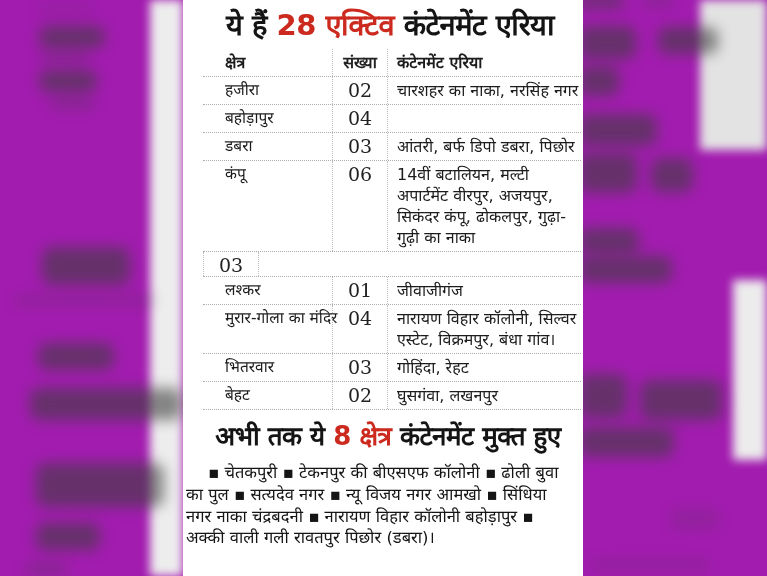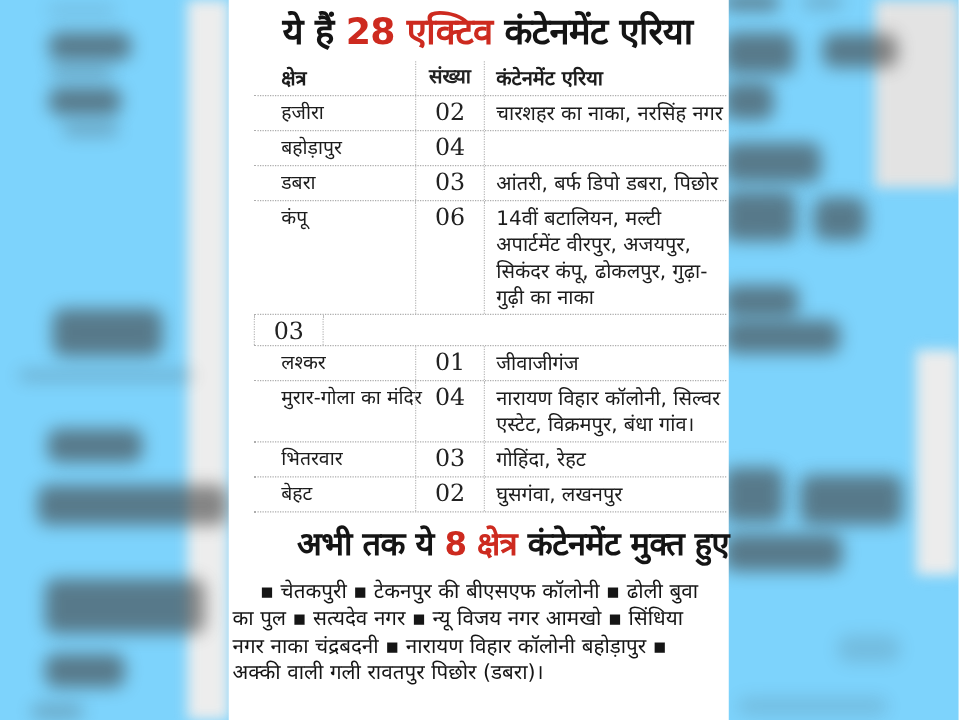--- a/index.html
+++ b/index.html
@@ -1,18 +1,18 @@
 <!DOCTYPE html>
 <html style="--accent: #cd2a1f;"><head>
 <meta charset="utf-8">
 <style>
   html,body{margin:0;padding:0;background:#ffffff;}
   .stage{
     position:relative;width:767px;height:576px;overflow:hidden;
-    background:#7dd3fc;
+    background:#a21caf;
     font-family:"DejaVu Sans","Liberation Sans",sans-serif;
   }
   
   .blob{position:absolute;background:#3f3f3f;border-radius:9px;filter:blur(7px);opacity:.60;}
   .blob.light{opacity:.30;}
   .blob.faint{opacity:.15;}
   .strip{position:absolute;filter:blur(5px);}
   
   .panel{
     position:absolute;left:183px;top:0;width:400px;height:576px;
@@ -35,25 +35,25 @@
     font-family:"DejaVu Serif","Liberation Serif",serif;
     font-size:19px;color:#222;padding-top:3px;line-height:21px;
     border-left:1px dotted #bdbdbd;border-right:1px dotted #bdbdbd;
   }
   .c-areas{
     flex:1;font-size:16px;color:#1c1c1c;
     padding:3px 2px 3px 9px;line-height:21px;
   }
   .t-head .c-region,.t-head .c-areas{font-weight:bold;font-size:16px;}
   .t-head .c-count{
-    font-family:Liberation Mono, monospace;
+    font-family:Liberation Sans, sans-serif;
     font-weight:bold;font-size:16px;padding-top:3px;
   }
   .subtitle{
-    margin:0;padding:12px 0 2px 10px;text-align:right;
+    margin:0;padding:12px 0 2px 10px;text-align:center;
     font-size:26px;font-weight:bold;color:#141414;line-height:1.1;
     letter-spacing:-0.5px;white-space:nowrap;
   }
   .freed{
     margin:9px 10px 0 3px;font-size:16.5px;color:#151515;
     line-height:1.32;text-indent:22px;
   }
 </style>
 </head>
 <body>

